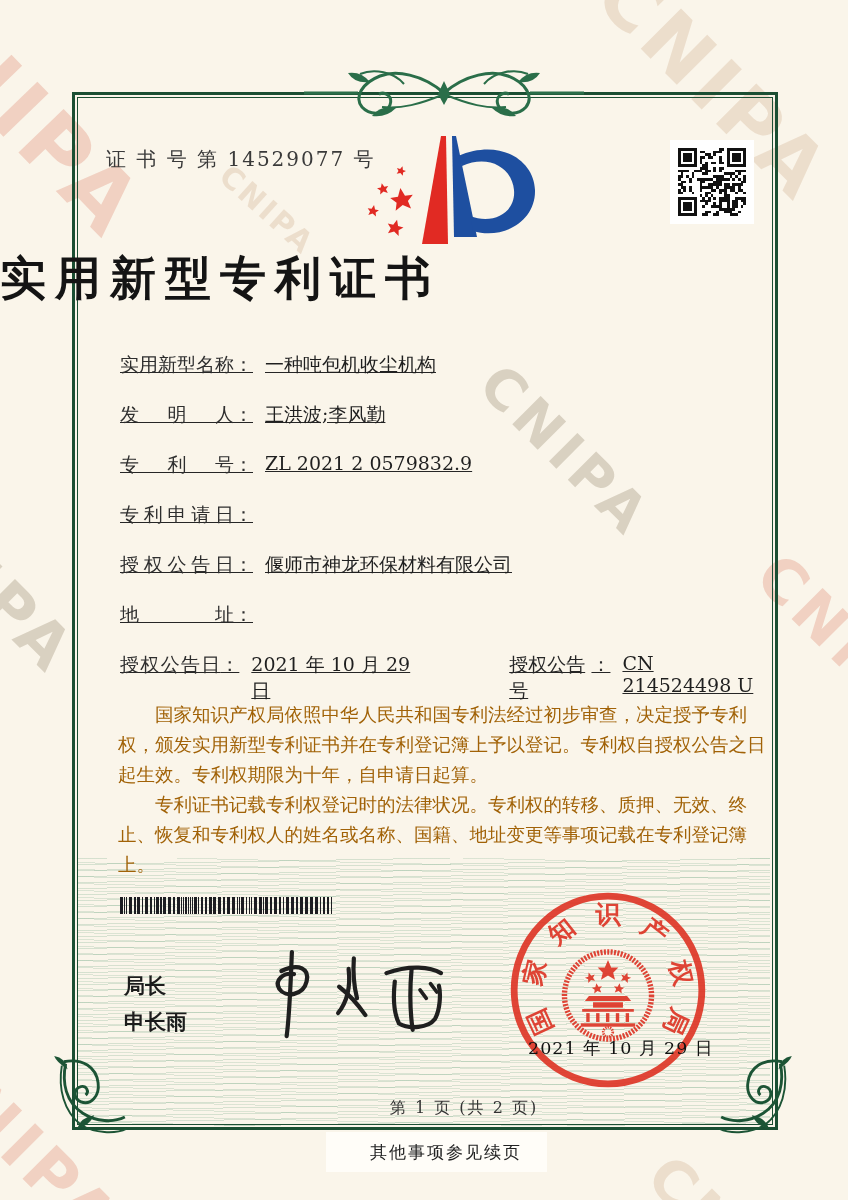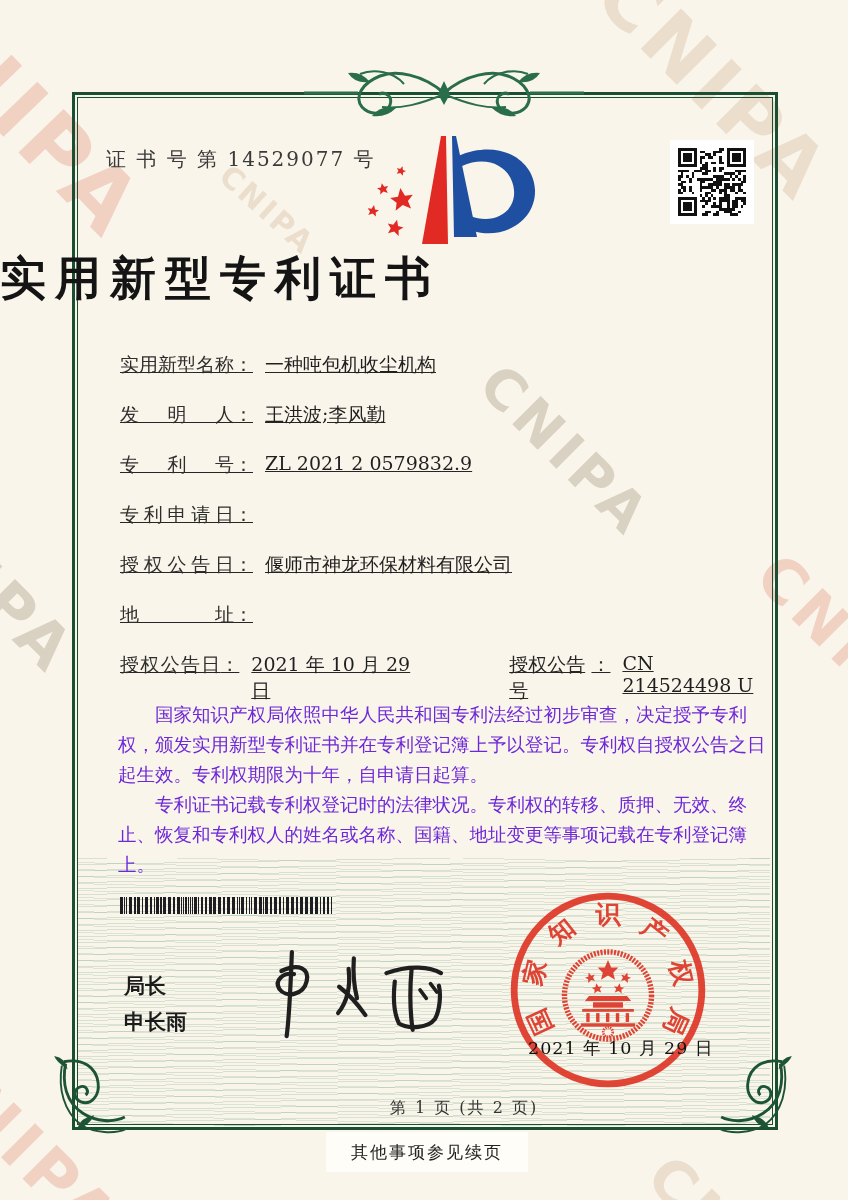--- a/index.html
+++ b/index.html
@@ -29,36 +29,36 @@
      font-size:46px;font-weight:bold;color:#141414;letter-spacing:9px;}
 
   .fields{position:absolute;left:120px;top:352px;width:648px;}
   .frow{height:50px;display:flex;align-items:flex-start;font-size:19px;color:#262626;text-decoration:underline;}
   .flabel{display:inline-block;width:114px;text-align:justify;text-align-last:justify;color:#2e2e2e;}
   .fcolon{margin-right:12px;color:#2e2e2e;}
   .fvalue{color:#1f1f1f;}
   .fpair2{margin-left:96px;display:flex;}
 
   .paras{position:absolute;left:118px;top:700px;width:650px;font-size:18.5px;
-     line-height:30px;color:#6d28d9;}
+     line-height:30px;color:#a16207;}
   .paras p{margin:0;text-indent:2em;}
 
   .barcode-box{position:absolute;left:120px;top:897px;width:216px;height:17px;}
   .sig-label{position:absolute;left:124px;font-family:"DejaVu Sans","Liberation Sans",sans-serif;
      font-weight:600;font-size:21px;color:#1c1c1c;}
   #signature{position:absolute;left:252px;top:938px;width:210px;height:108px;}
 
   #seal{position:absolute;left:506px;top:888px;width:204px;height:204px;}
   .seal-date{position:absolute;left:528px;top:1036px;font-size:17.5px;letter-spacing:1px;
      color:#111;font-weight:500;}
 
   .page-no{position:absolute;left:0;top:1098px;width:848px;text-align:center;
      font-size:16px;color:#333;letter-spacing:2px;margin-left:40px;}
   .cont-note-box{position:absolute;left:326px;top:1132px;width:202px;height:40px;
-     background:#fffdf8;display:flex;align-items:center;justify-content:center;}
+     background:#fffdf8;display:flex;align-items:center;justify-content:center;padding-left:19px;}
   .cont-note{font-size:17px;color:#222;letter-spacing:2px;}
 
   .orn-top{position:absolute;left:304px;top:64px;width:280px;height:58px;}
   .orn-corner{position:absolute;width:96px;height:84px;}
   .qr-box{position:absolute;left:670px;top:140px;width:84px;height:84px;background:#ffffff;}
   #qr-svg{position:absolute;left:8px;top:8px;width:68px;height:68px;}
   #logo{position:absolute;left:352px;top:132px;width:192px;height:120px;}
 </style>
 </head>
 <body>

